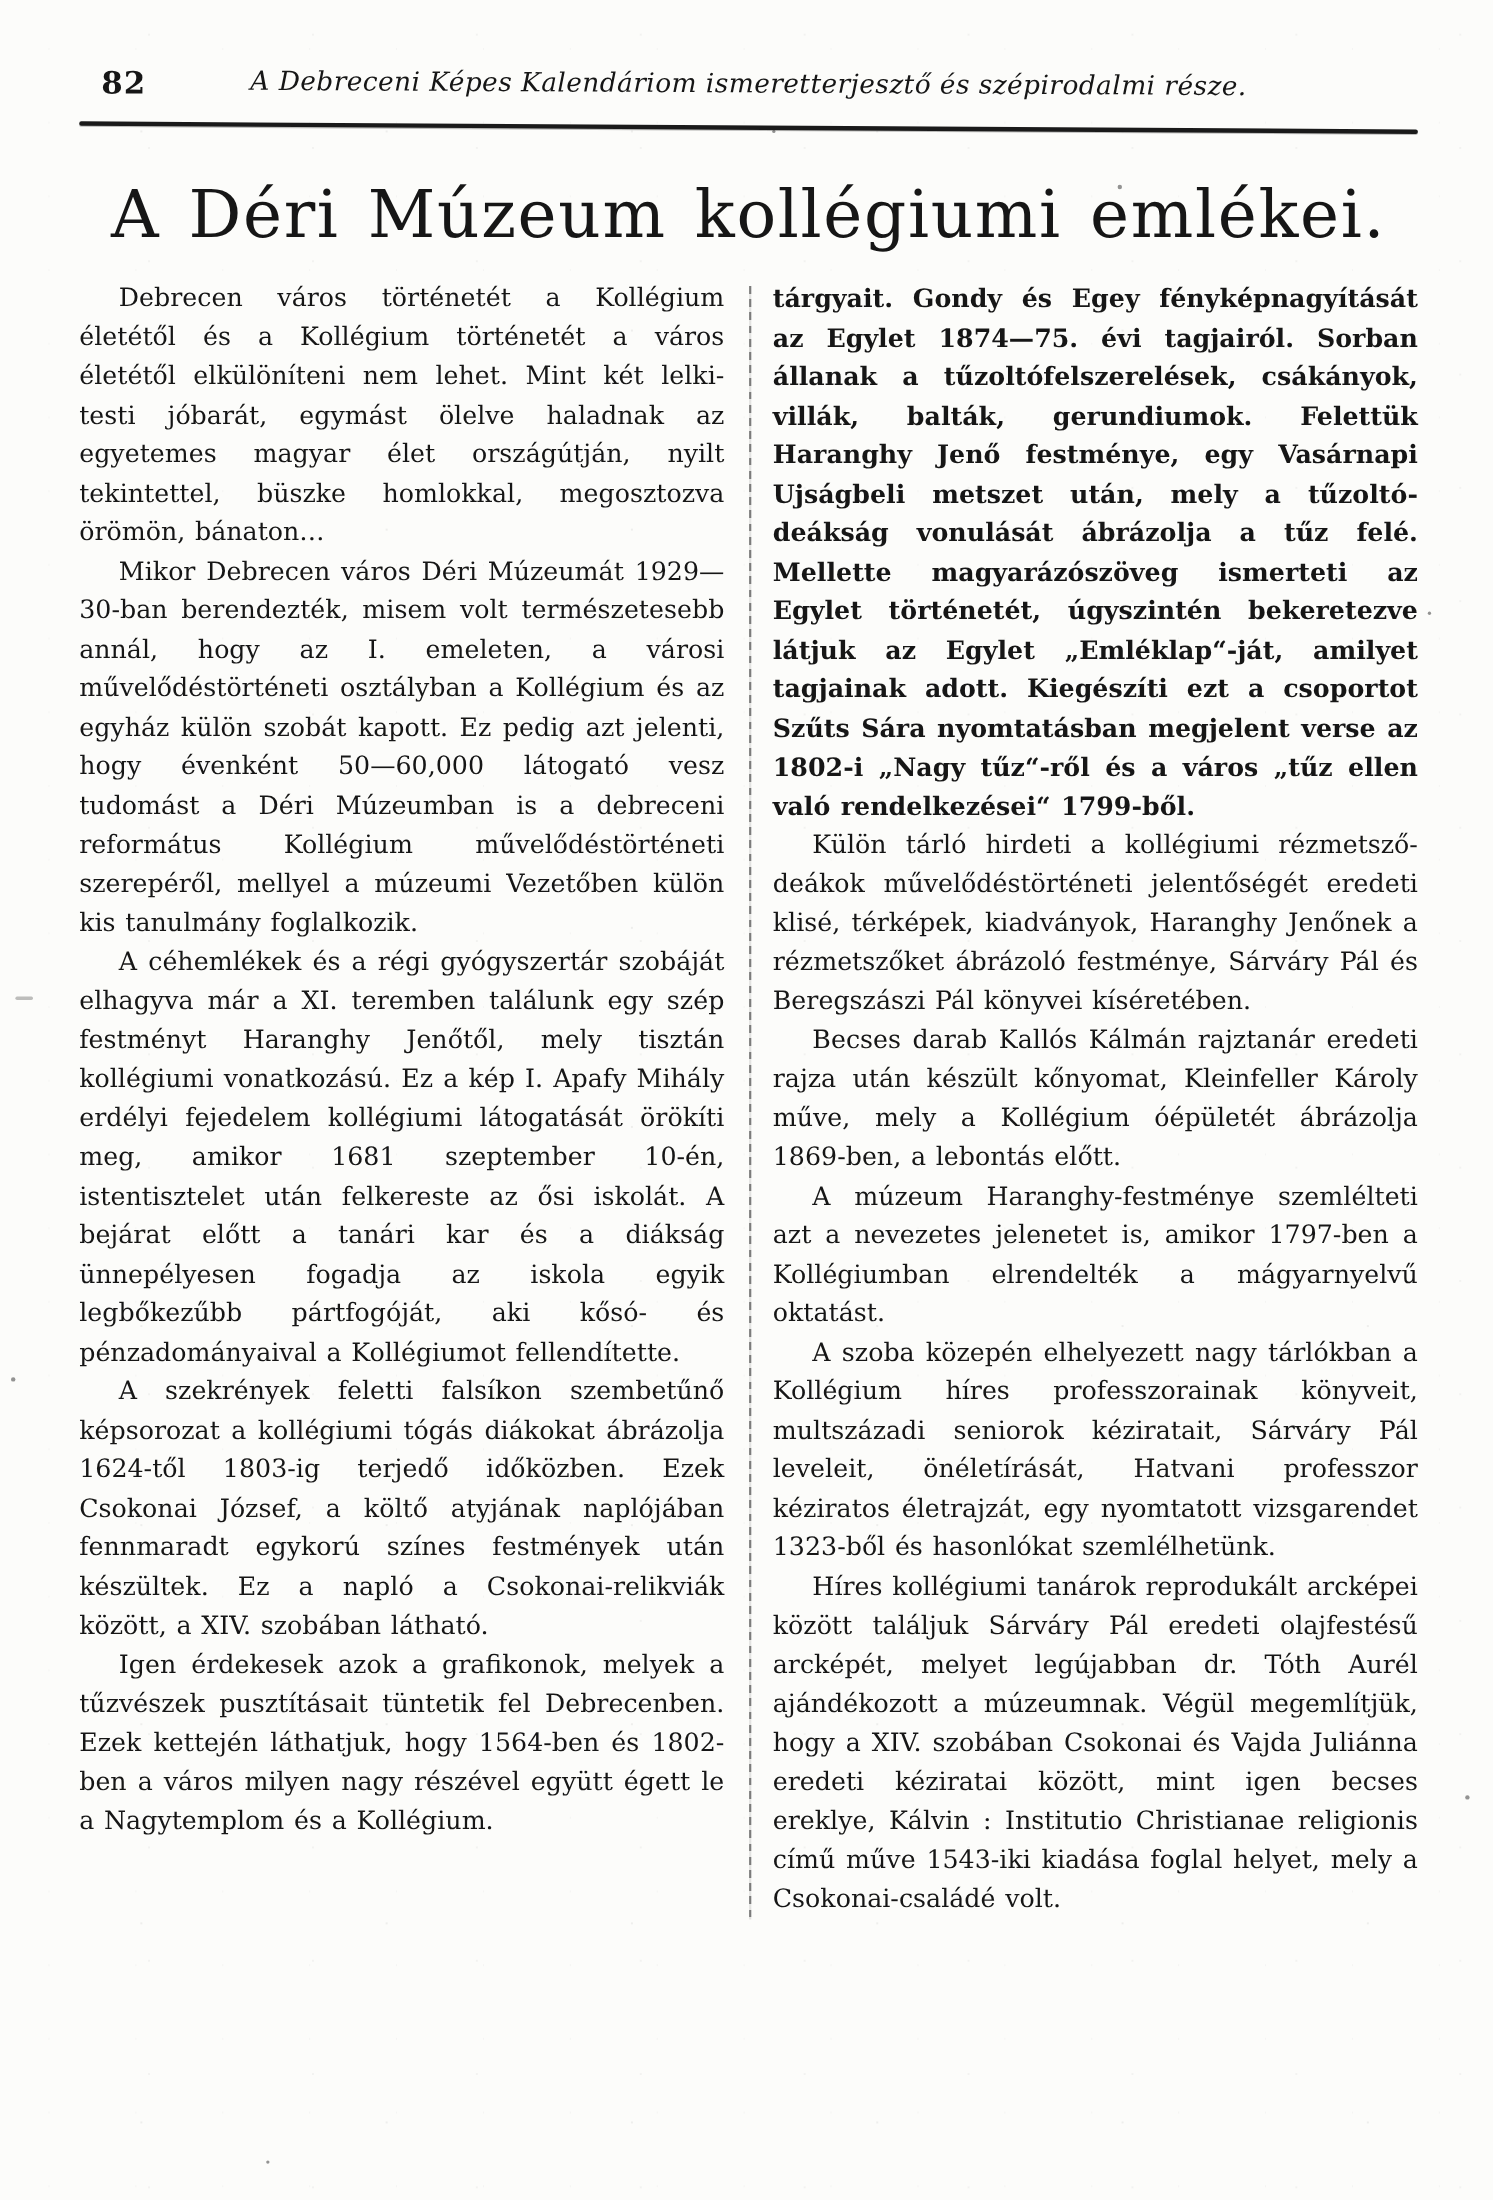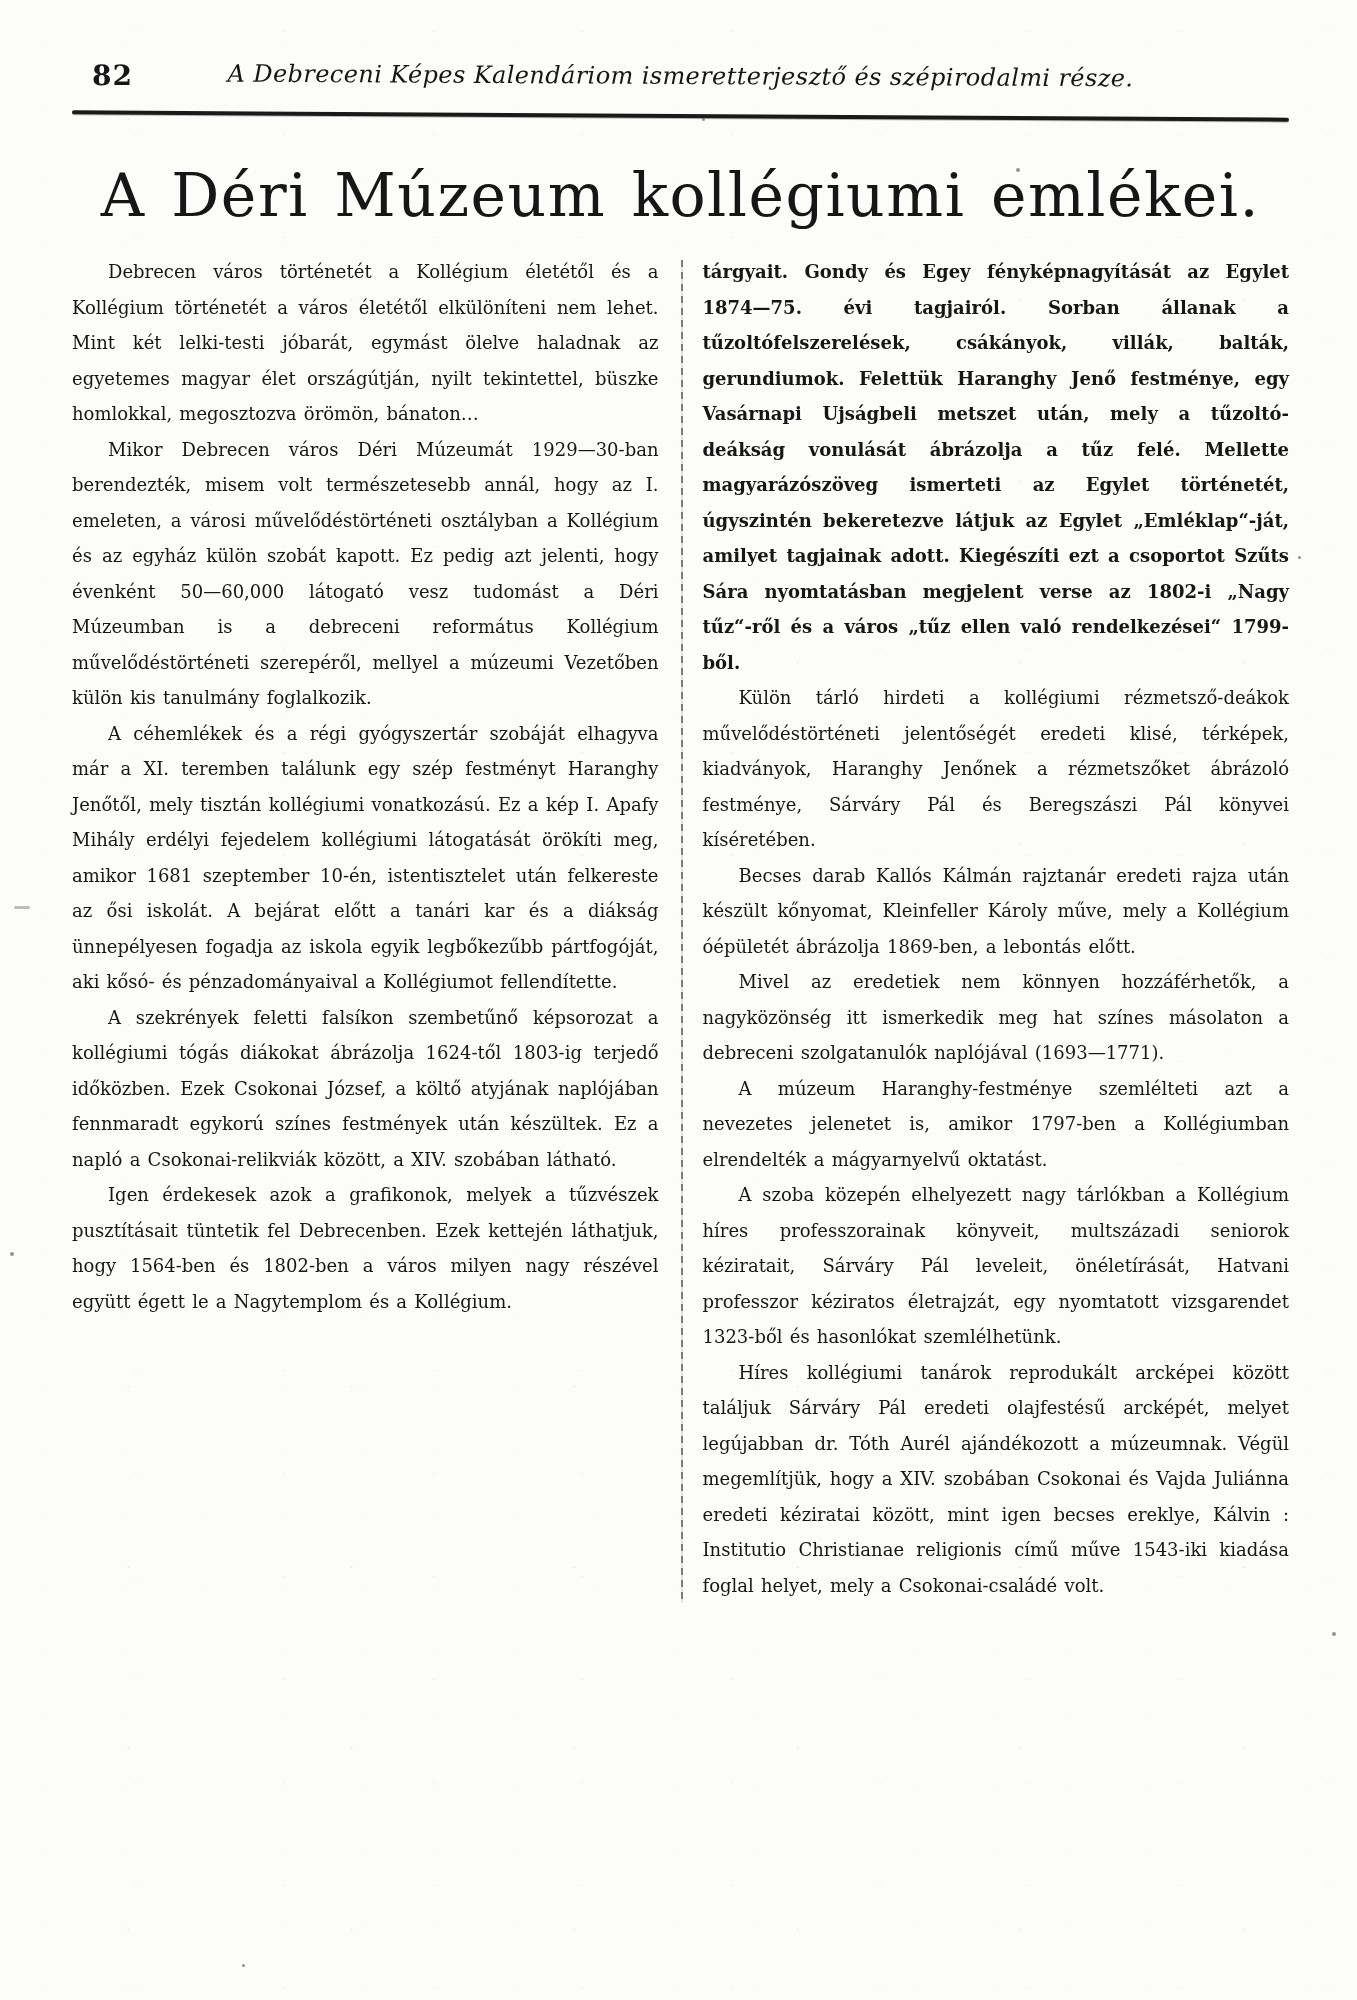--- a/index.html
+++ b/index.html
@@ -80,21 +80,21 @@
     background: repeating-linear-gradient(
       to bottom,
       rgba(45,45,45,.62) 0 7px,
       rgba(45,45,45,.12) 7px 12px
     );
   }
   p.para {
     margin: 0;
     text-align: justify;
     text-indent: 36px;
-    font-size: 18px;
+    font-size: 23px;
     line-height: 35.5px;
     word-spacing: 1.5px;
   }
   p.para.no-indent { text-indent: 0; font-weight: bold; }
   .speck {
     position: absolute;
     background: rgba(60,60,60,.55);
     border-radius: 50%;
   }
 </style>
@@ -118,21 +118,20 @@
         <p class="para">Mikor Debrecen város Déri Múzeumát 1929—30-ban berendezték, misem volt természetesebb annál, hogy az I. emeleten, a városi művelődéstörténeti osztályban a Kollégium és az egyház külön szobát kapott. Ez pedig azt jelenti, hogy évenként 50—60,000 látogató vesz tudomást a Déri Múzeumban is a debreceni református Kollégium művelődéstörténeti szerepéről, mellyel a múzeumi Vezetőben külön kis tanulmány foglalkozik.</p>
         <p class="para">A céhemlékek és a régi gyógyszertár szobáját elhagyva már a XI. teremben találunk egy szép festményt Haranghy Jenőtől, mely tisztán kollégiumi vonatkozású. Ez a kép I. Apafy Mihály erdélyi fejedelem kollégiumi látogatását örökíti meg, amikor 1681 szeptember 10-én, istentisztelet után felkereste az ősi iskolát. A bejárat előtt a tanári kar és a diákság ünnepélyesen fogadja az iskola egyik legbőkezűbb pártfogóját, aki kősó- és pénzadományaival a Kollégiumot fellendítette.</p>
         <p class="para">A szekrények feletti falsíkon szembetűnő képsorozat a kollégiumi tógás diákokat ábrázolja 1624-től 1803-ig terjedő időközben. Ezek Csokonai József, a költő atyjának naplójában fennmaradt egykorú színes festmények után készültek. Ez a napló a Csokonai-relikviák között, a XIV. szobában látható.</p>
         <p class="para">Igen érdekesek azok a grafikonok, melyek a tűzvészek pusztításait tüntetik fel Debrecenben. Ezek kettején láthatjuk, hogy 1564-ben és 1802-ben a város milyen nagy részével együtt égett le a Nagytemplom és a Kollégium.</p>
       </div>
     <div class="divider"></div>
     <div class="col">
         <p class="para no-indent">tárgyait. Gondy és Egey fényképnagyítását az Egylet 1874—75. évi tagjairól. Sorban állanak a tűzoltófelszerelések, csákányok, villák, balták, gerundiumok. Felettük Haranghy Jenő festménye, egy Vasárnapi Ujságbeli metszet után, mely a tűzoltó-deákság vonulását ábrázolja a tűz felé. Mellette magyarázószöveg ismerteti az Egylet történetét, úgyszintén bekeretezve látjuk az Egylet „Emléklap“-ját, amilyet tagjainak adott. Kiegészíti ezt a csoportot Szűts Sára nyomtatásban megjelent verse az 1802-i „Nagy tűz“-ről és a város „tűz ellen való rendelkezései“ 1799-ből.</p>
         <p class="para">Külön tárló hirdeti a kollégiumi rézmetsző-deákok művelődéstörténeti jelentőségét eredeti klisé, térképek, kiadványok, Haranghy Jenőnek a rézmetszőket ábrázoló festménye, Sárváry Pál és Beregszászi Pál könyvei kíséretében.</p>
         <p class="para">Becses darab Kallós Kálmán rajztanár eredeti rajza után készült kőnyomat, Kleinfeller Károly műve, mely a Kollégium óépületét ábrázolja 1869-ben, a lebontás előtt.</p>
-        <p class="para">Mivel az eredetiek nem könnyen hozzáférhetők, a nagyközönség itt ismerkedik meg hat színes másolaton a debreceni szolgatanulók naplójával (1693—1771).</p>
         <p class="para">A múzeum Haranghy-festménye szemlélteti azt a nevezetes jelenetet is, amikor 1797-ben a Kollégiumban elrendelték a mágyarnyelvű oktatást.</p>
         <p class="para">A szoba közepén elhelyezett nagy tárlókban a Kollégium híres professzorainak könyveit, multszázadi seniorok kéziratait, Sárváry Pál leveleit, önéletírását, Hatvani professzor kéziratos életrajzát, egy nyomtatott vizsgarendet 1323-ből és hasonlókat szemlélhetünk.</p>
         <p class="para">Híres kollégiumi tanárok reprodukált arcképei között találjuk Sárváry Pál eredeti olajfestésű arcképét, melyet legújabban dr. Tóth Aurél ajándékozott a múzeumnak. Végül megemlítjük, hogy a XIV. szobában Csokonai és Vajda Juliánna eredeti kéziratai között, mint igen becses ereklye, Kálvin : Institutio Christianae religionis című műve 1543-iki kiadása foglal helyet, mely a Csokonai-családé volt.</p>
       </div>
   </div>
 
 </div>
 
 <div class="speck" style="left:1016px;top:168px;width:4px;height:4px;"></div>
 <div class="speck" style="left:1298px;top:556px;width:3px;height:3px;"></div>

